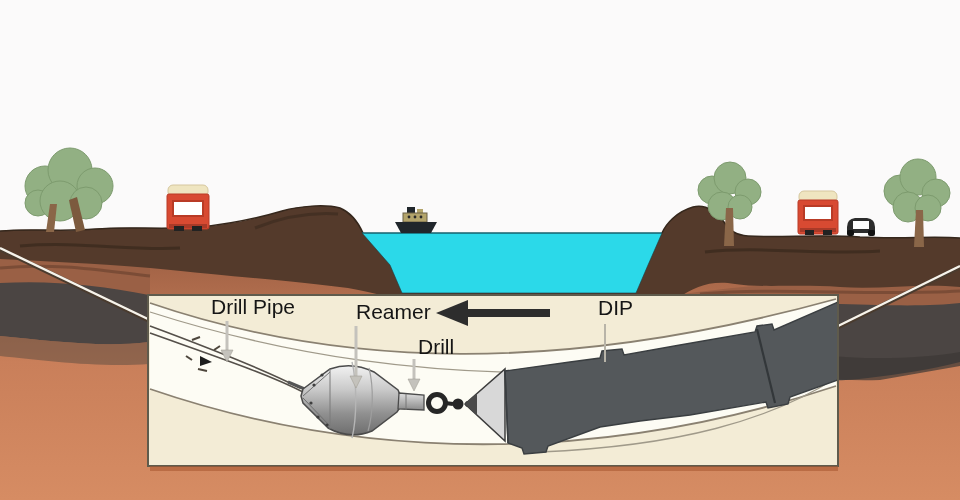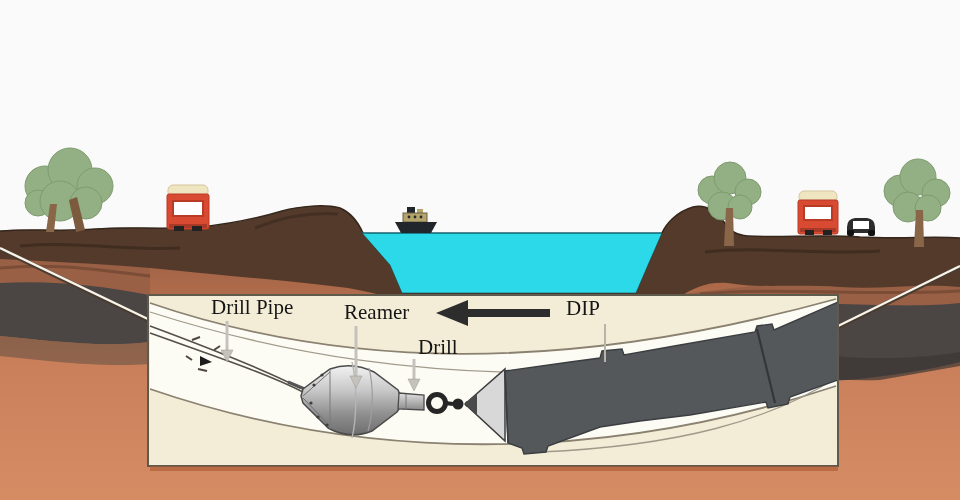--- a/index.html
+++ b/index.html
@@ -1,18 +1,18 @@
 <!DOCTYPE html>
 <html><head>
 <meta charset="utf-8">
 <style>
   html,body{margin:0;padding:0;background:#e8e8e8;}
   .scene{
     position:relative;width:960px;height:500px;overflow:hidden;
-    font-family:Liberation Serif, serif;
+    font-family:Liberation Sans, sans-serif;
     background:#fbfafa;
   }
   .scene svg{position:absolute;left:0;top:0;}
   .label{
     position:absolute;color:#151515;font-size:21px;line-height:1.05;
     letter-spacing:0px;white-space:nowrap;user-select:none;
   }
 </style>
 </head>
 <body>
@@ -235,16 +235,16 @@
     </g>
 
     <g fill="#2d2d2d">
       <rect x="462" y="309" width="88" height="8" fill="#2d2d2d"></rect>
       <path d="M436,313 L468,300 L468,326 Z" fill="#2d2d2d"></path>
     </g>
   </g>
 </svg>
 
 <span class="label" style="left:211px;top:296px">Drill Pipe</span>
-<span class="label" style="left:344px;top:301px">Reamer</span>
+<span class="label" style="left:356px;top:301px">Reamer</span>
 <span class="label" style="left:418px;top:336px">Drill</span>
-<span class="label" style="left:566px;top:297px">DIP</span>
+<span class="label" style="left:598px;top:297px">DIP</span>
 </div>
 
 </body></html>

